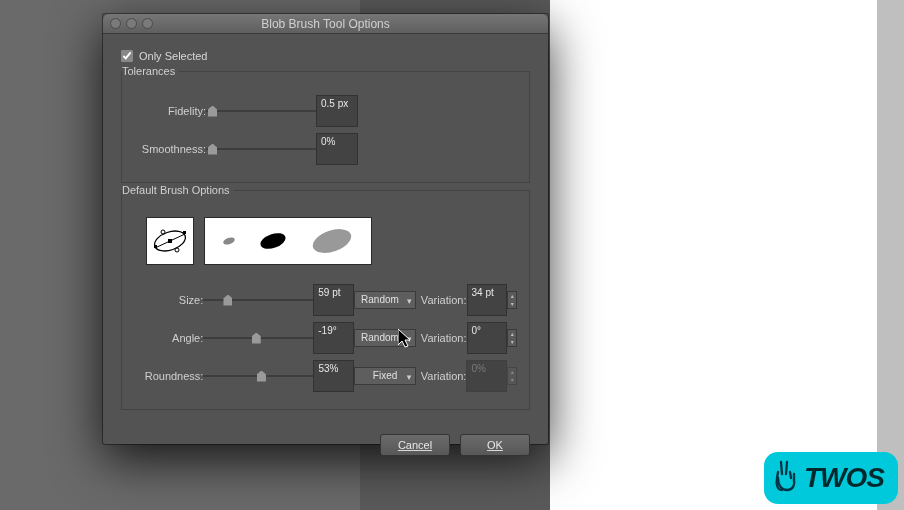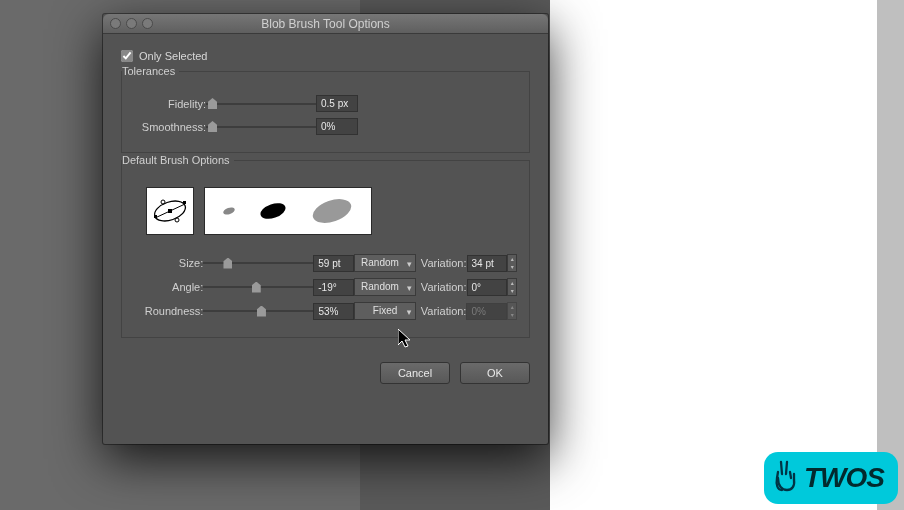--- a/index.html
+++ b/index.html
@@ -37,41 +37,41 @@
   .slider-row { display: flex; align-items: center; gap: 0; padding: 3px 0; }
   .slider-row .lbl { width: 72px; text-align: right; font-size: 11px; color: #d0d0d0; }
   .slider-row input[type="range"] {
     -webkit-appearance: none; width: 110px; height: 2px; background: #3d3d3d; outline: none;
   }
   .slider-row input[type="range"]::-webkit-slider-thumb {
     -webkit-appearance: none; width: 9px; height: 11px; background: #9a9a9a;
     clip-path: polygon(50% 0, 100% 35%, 100% 100%, 0 100%, 0 35%); cursor: pointer;
   }
   .val-field {
-    width: 42px; height: 17px; background: #434343; border: 1px solid #323232;
+    width: 42px; height: 32px; background: #434343; border: 1px solid #323232;
     color: #e8e8e8; font-size: 10px; padding: 0 4px; line-height: 16px;
   }
   .dropdown {
     height: 18px; background: #5e5e5e; border: 1px solid #3a3a3a; color: #e0e0e0;
     font-size: 10px; padding: 0 18px 0 6px; line-height: 16px; position: relative; min-width: 62px; text-align: right;
   }
   .dropdown::after { content:"▾"; position:absolute; right:4px; top:1px; font-size:9px; color:#ccc; }
   .dim { color: #7a7a7a; }
   .val-field.dim { color: #7a7a7a; border-color: #404040; }
   .stepper { width: 10px; height: 18px; background: #5a5a5a; border: 1px solid #3a3a3a; display:flex; flex-direction:column; }
   .stepper span { flex:1; font-size:6px; line-height:8px; text-align:center; color:#bbb; }
   
   .brush-thumbs { display: flex; gap: 10px; padding: 6px 12px 16px; }
   .thumb { background: #fff; border: 1px solid #2a2a2a; height: 48px; display: flex; align-items: center; justify-content: center; }
   .thumb.small { width: 48px; }
   .thumb.large { width: 168px; gap: 22px; }
   
   .cursor { position: absolute; left: 295px; top: 315px; pointer-events: none; }
   
-  .button-row { display: flex; justify-content: flex-end; gap: 10px; padding: 10px 18px 0; }
+  .button-row { display: flex; justify-content: flex-end; gap: 10px; padding: 10px 18px 0; text-decoration: underline; }
   .btn {
     min-width: 70px; height: 22px; background: linear-gradient(#6a6a6a,#585858);
     border: 1px solid #333; color: #e8e8e8; font-size: 11px; line-height: 20px;
     text-align: center; border-radius: 3px; cursor: pointer;
   }
   
   .brand-badge {
     position: absolute; right: 6px; bottom: 6px;
     background: #00c9db; color: #022a2e; padding: 10px 14px 10px 40px;
     font-size: 28px; font-weight: 800; font-style: italic; letter-spacing: -1px;

